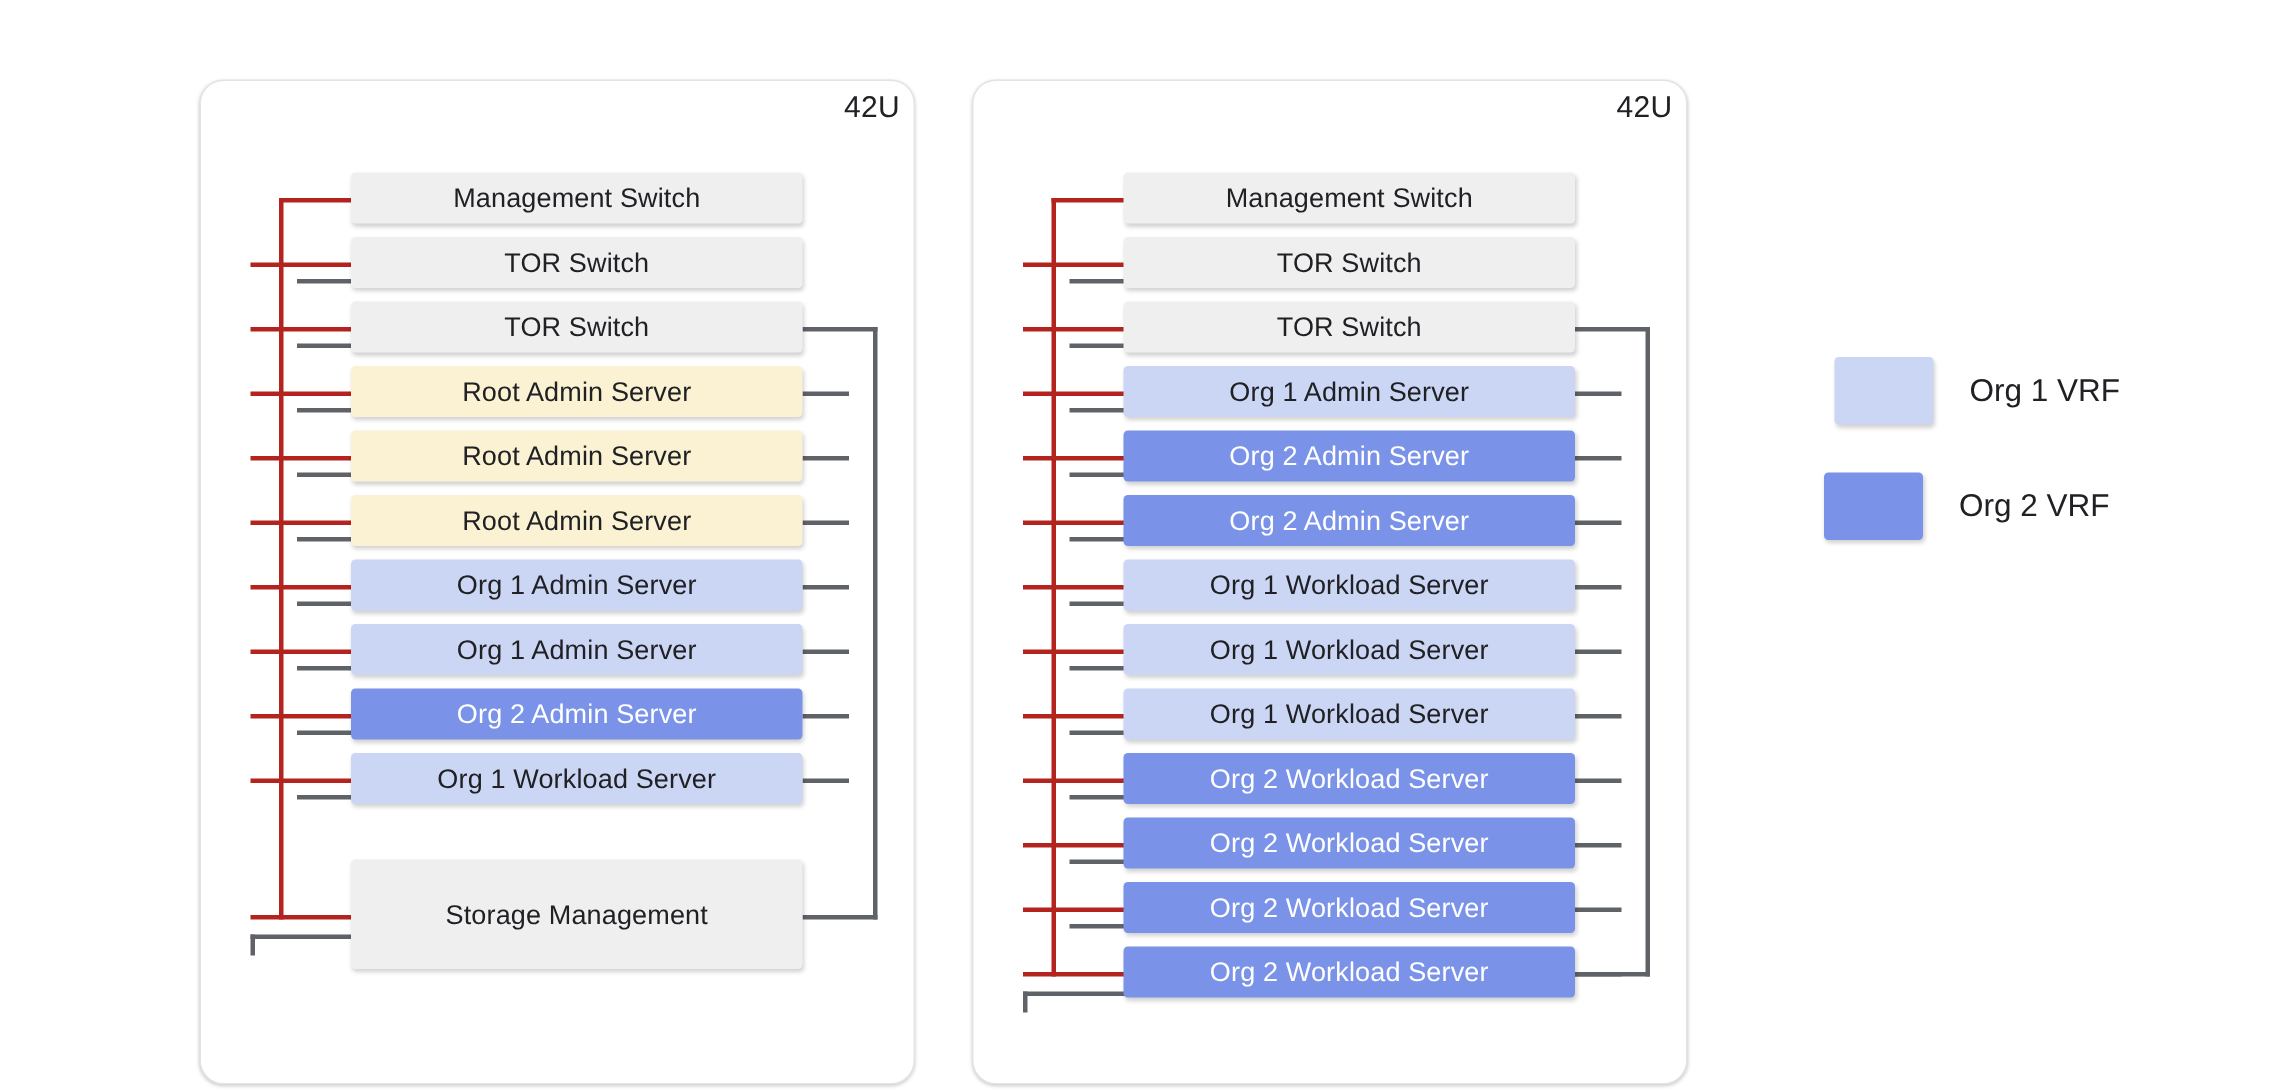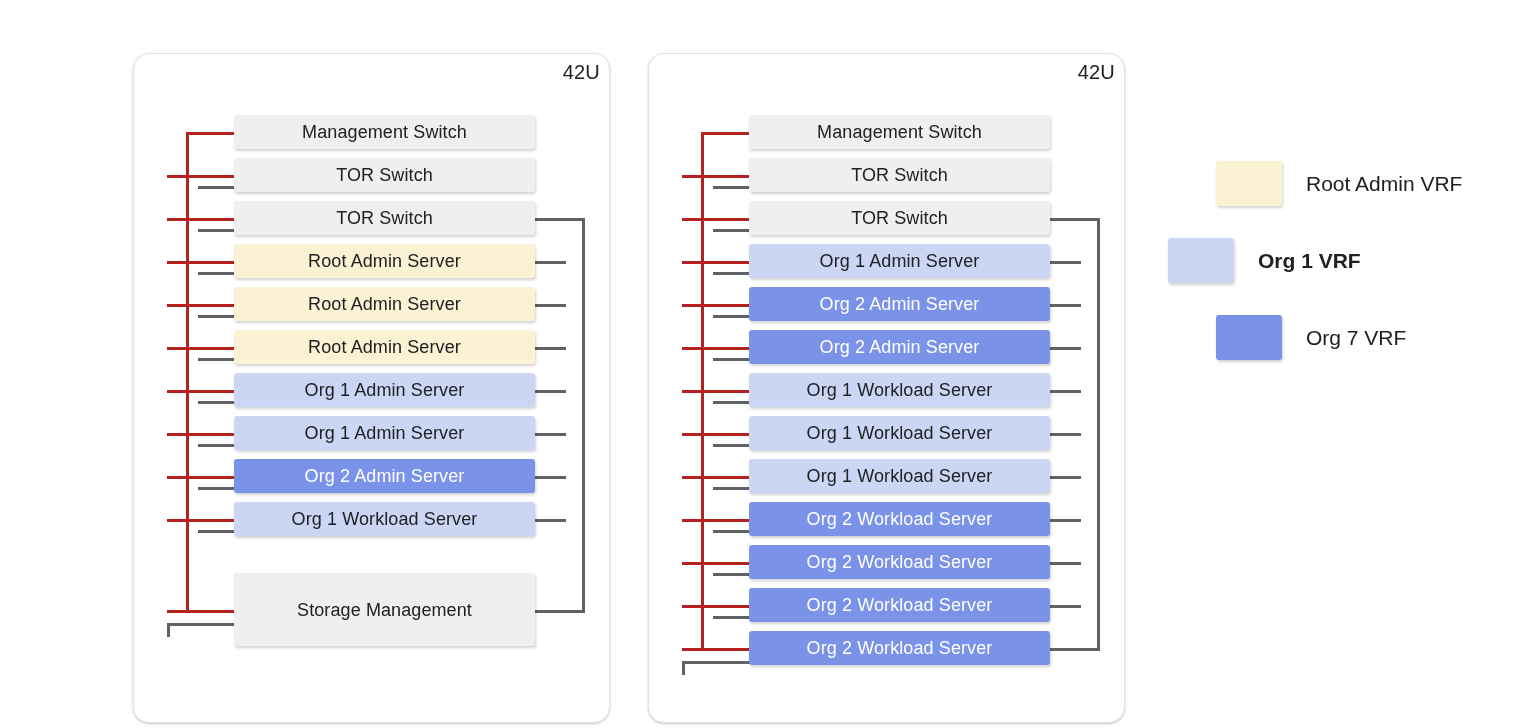--- a/index.html
+++ b/index.html
@@ -212,25 +212,21 @@
       <span>Org 2 Workload Server</span>
     </div>
     <div class="wire h red" style="left: 682px; top: 632px; width: 69px;"></div>
     <div class="wire h gray" style="left: 682px; top: 645px; width: 69px;"></div>
     <div class="wire v gray" style="left: 682px; top: 645px; height: 14px;"></div>
     <div class="wire h gray" style="left: 1050px; top: 632px; width: 31px;"></div>
     <div class="unit" style="left: 749px; top: 615px; width: 301px; height: 34px; background: rgb(122, 147, 232); color: rgb(255, 255, 255);">
       <span>Org 2 Workload Server</span>
     </div>
     <div class="legend" style="left: 1216px; top: 145px; width: 290px; height: 210px;"></div>
-    <div class="legend-row" style="left: 1216px; top: 145px;">
-      <div class="swatch" style="background: rgb(250, 242, 211);"></div>
-      <div class="legend-label">Root Admin VRF</div>
-    </div>
-    <div class="legend-row" style="left: 1168px; top: 222px; font-weight: bold;">
+    <div class="legend-row" style="left: 1223px; top: 222px;">
       <div class="swatch" style="background: rgb(203, 214, 245);"></div>
       <div class="legend-label">Org 1 VRF</div>
     </div>
     <div class="legend-row" style="left: 1216px; top: 299px;">
       <div class="swatch" style="background: rgb(122, 147, 232);"></div>
-      <div class="legend-label">Org 7 VRF</div>
+      <div class="legend-label">Org 2 VRF</div>
     </div>
   </div>
 
 </body></html>

